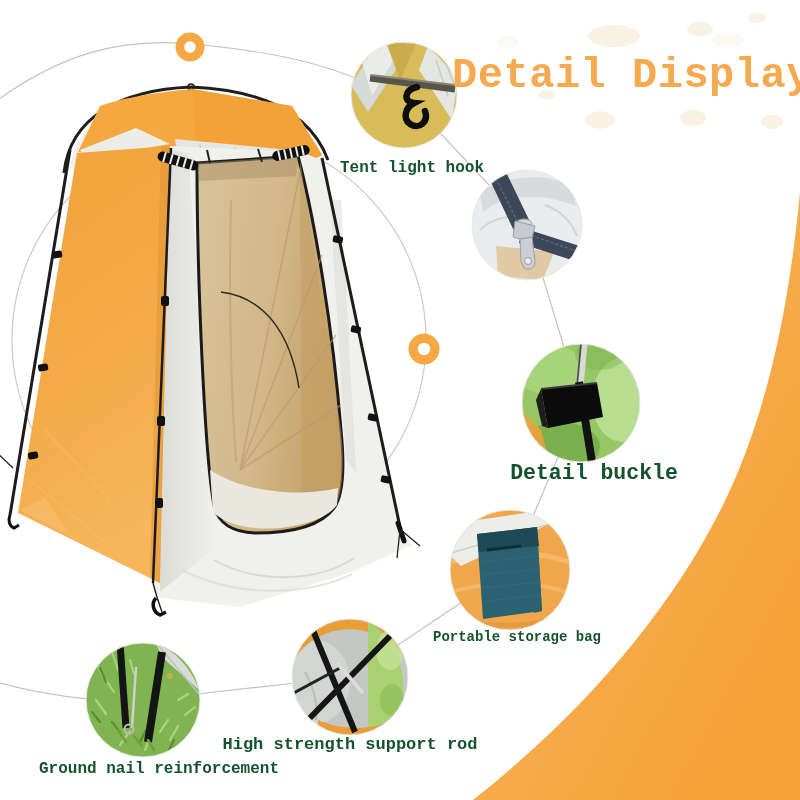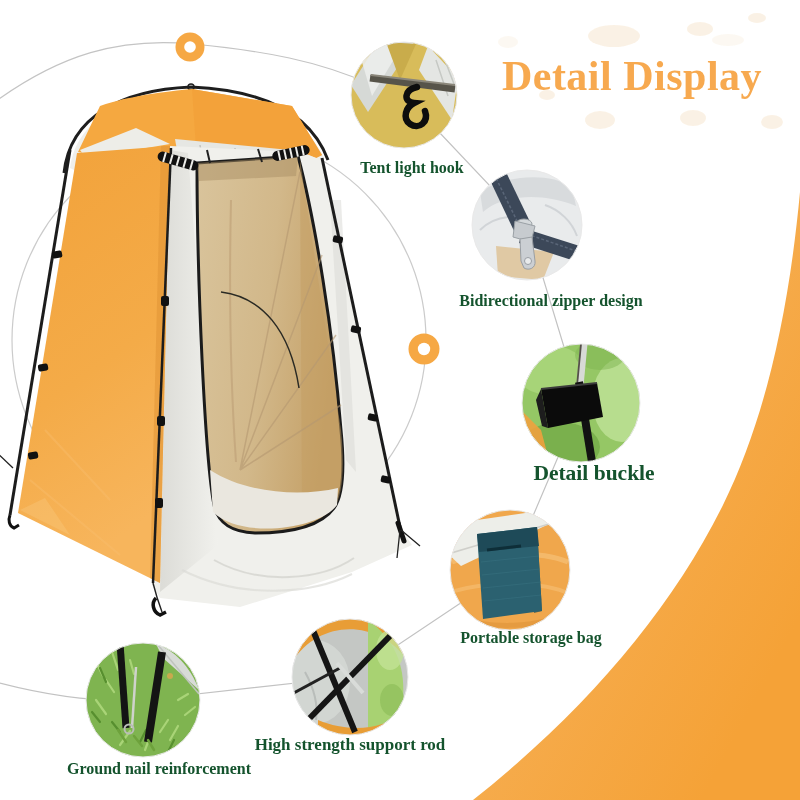--- a/index.html
+++ b/index.html
@@ -1,32 +1,32 @@
 <!DOCTYPE html>
 <html><head>
 <meta charset="utf-8">
 <style>
   html,body{margin:0;padding:0;background:#fff;}
   .stage{
     position:relative;width:800px;height:800px;overflow:hidden;background:#ffffff;
-    font-family:Liberation Serif, serif;
+    font-family:Liberation Mono, monospace;
   }
   .stage svg{position:absolute;left:0;top:0;}
   .title{
     position:absolute;left:632px;top:52px;transform:translateX(-50%);
     font-size:42px;font-weight:bold;color:#F7A94F;white-space:nowrap;letter-spacing:0.5px;
   }
   .lbl{
     position:absolute;transform:translateX(-50%);white-space:nowrap;
     color:#14532d;font-weight:bold;
   }
   .lbl-hook   {left:412px;top:159px;font-size:16px;}
   .lbl-zip    {left:551px;top:292px;font-size:16px;}
   .lbl-bracket{left:594px;top:461px;font-size:21.5px;}
-  .lbl-bag    {left:531px;top:629px;font-size:16px;}
+  .lbl-bag    {left:517px;top:629px;font-size:14px;}
   .lbl-rod    {left:350px;top:735px;font-size:17px;text-align:right;}
   .lbl-nail   {left:143px;top:760px;font-size:16px;margin-left:16px;}
 </style>
 </head>
 <body>
 
 <div class="stage">
 
 <svg width="800" height="800" viewBox="0 0 800 800">
   <defs>
@@ -265,18 +265,17 @@
       <path d="M 136 667 L 132 728" stroke="#CFD2CC" stroke-width="2.5"></path>
       <circle cx="129" cy="729" r="4.5" fill="none" stroke="#B9BDB7" stroke-width="2"></circle>
       <path d="M 118 730 l 8 12 M 134 736 l 8 10 M 148 740 l 6 10" stroke="#6EA23C" stroke-width="2.5" stroke-linecap="round"></path>
     </g>
     <circle cx="143" cy="700" r="57" fill="none" stroke="#E9E9E9" stroke-width="1"></circle>
   </g>
 </svg>
 
   <div class="title">Detail Display</div>
   <div class="lbl lbl-hook">Tent light hook</div>
-  <div class="lbl lbl-zip">Bidirectional zipper design</div>
   <div class="lbl lbl-bracket">Detail buckle</div>
   <div class="lbl lbl-bag">Portable storage bag</div>
   <div class="lbl lbl-rod">High strength support rod</div>
   <div class="lbl lbl-nail">Ground nail reinforcement</div>
 </div>
 
 </body></html>

